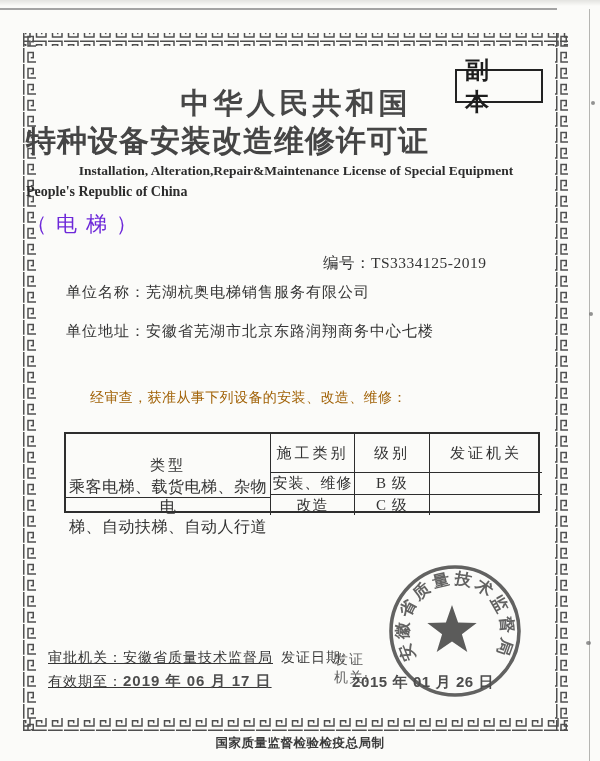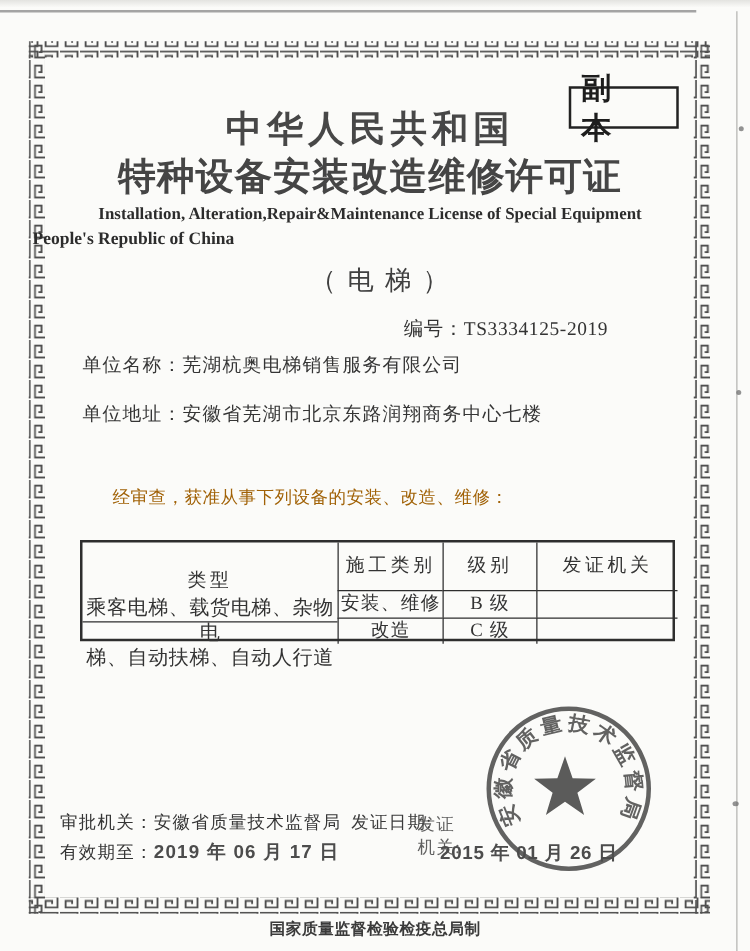--- a/index.html
+++ b/index.html
@@ -19,45 +19,45 @@
   .duplicate-box{
     left:455px;top:69px;width:88px;height:34px;
     border:2.5px solid #222;display:flex;align-items:center;justify-content:center;
     font-family:"Liberation Sans","DejaVu Sans",sans-serif;
     font-weight:bold;font-size:24px;letter-spacing:10px;color:#1d1d1d;
     padding-left:8px;box-sizing:border-box;
   }
   .title-cn-1{left:36px;top:84px;width:520px;text-align:center;
     font-weight:bold;font-size:29px;letter-spacing:4px;color:#474747;
     font-family:"Liberation Sans","DejaVu Sans",sans-serif;}
-  .title-cn-2{left:26px;top:121px;width:540px;text-align:center;
+  .title-cn-2{left:26px;top:121px;width:540px;text-align:left;
     font-weight:bold;font-size:30px;letter-spacing:1px;color:#454545;
     font-family:"Liberation Sans","DejaVu Sans",sans-serif;}
   .title-en-1{left:26px;top:163px;width:540px;text-align:center;
     font-weight:bold;font-size:13.5px;color:#2c2c2c;}
   .title-en-2{left:26px;top:184px;width:540px;text-align:left;
     font-weight:bold;font-size:14px;color:#2c2c2c;}
-  .category-line{left:26px;top:210px;width:540px;text-align:center;
-    font-size:21px;letter-spacing:9px;color:#404040;
-    font-family:"Liberation Sans","DejaVu Sans",sans-serif;padding-left:12px;}
+  .category-line{left:26px;top:210px;width:540px;text-align:left;
+    font-size:21px;letter-spacing:9px;color:#6d28d9;
+    font-family:"Liberation Sans","DejaVu Sans",sans-serif;}
   .number-line{left:323px;top:253px;font-size:15.5px;letter-spacing:.5px;color:#333;}
   .field-line{left:66px;font-size:15px;letter-spacing:1px;color:#353535;}
   .statement-line{left:90px;top:389px;font-size:14px;letter-spacing:.4px;color:#a16207;}
   
   .lic-table{left:64px;top:432px;width:476px;height:81px;border:2px solid #2e2e2e;
     display:grid;grid-template-columns:204px 84px 75px 113px;grid-template-rows:38px 22px 21px;
     box-sizing:border-box;background:transparent;font-size:15px;color:#333;}
   .cell{display:flex;align-items:center;justify-content:center;box-sizing:border-box;
     border-left:1.5px solid #2e2e2e;border-top:1.5px solid #2e2e2e;text-align:center;
     letter-spacing:1px;line-height:1.25;}
   .cell.first-col{border-left:none;margin-top:25px;}
   .cell.header-row{border-top:none;letter-spacing:3px;}
   .cell.type-cell{grid-row:2 / span 2;flex-direction:column;letter-spacing:.5px;font-size:16px;padding:0 2px;}
   
-  .footer-line{font-size:14px;letter-spacing:1px;color:#353535;}
+  .footer-line{font-size:14px;letter-spacing:1px;color:#353535;text-decoration:underline;}
   .approval-line{left:48px;top:649px;}
   .issue-label-wrap{left:281px;top:649px;width:95px;height:20px;}
   .issue-label{position:absolute;left:0;top:0;font-size:14px;letter-spacing:1px;color:#3a3a3a;}
   .issue-label.overlap{left:19px;top:2px;opacity:.8;margin-left:34px;}
   .valid-line{left:48px;top:672px;}
   .date-value{font-family:"Liberation Sans","DejaVu Sans",sans-serif;color:#4c4c4c;font-weight:600;}
   .issue-date-value{left:352px;top:673px;font-size:15px;letter-spacing:.6px;}
   .bottom-note{left:170px;top:735px;width:260px;text-align:center;
     font-weight:bold;font-size:12.5px;letter-spacing:.5px;color:#3a3a3a;
     font-family:"Liberation Sans","DejaVu Sans",sans-serif;}

